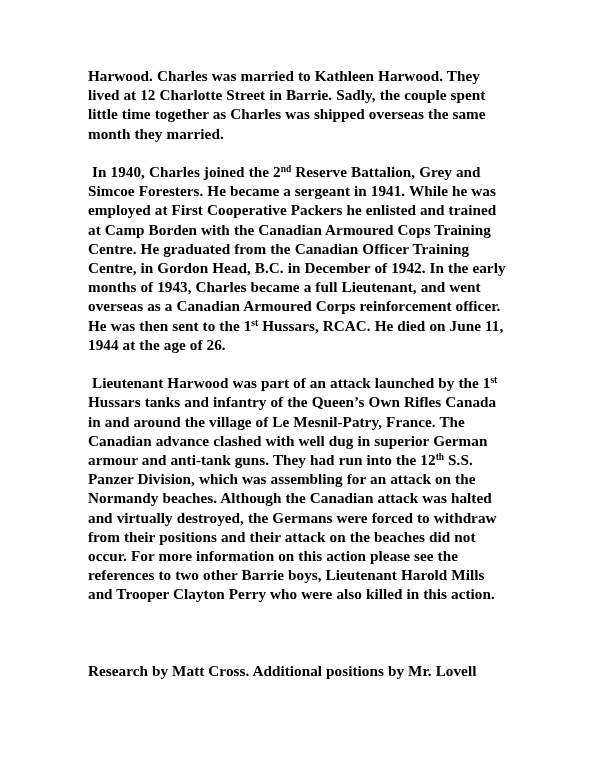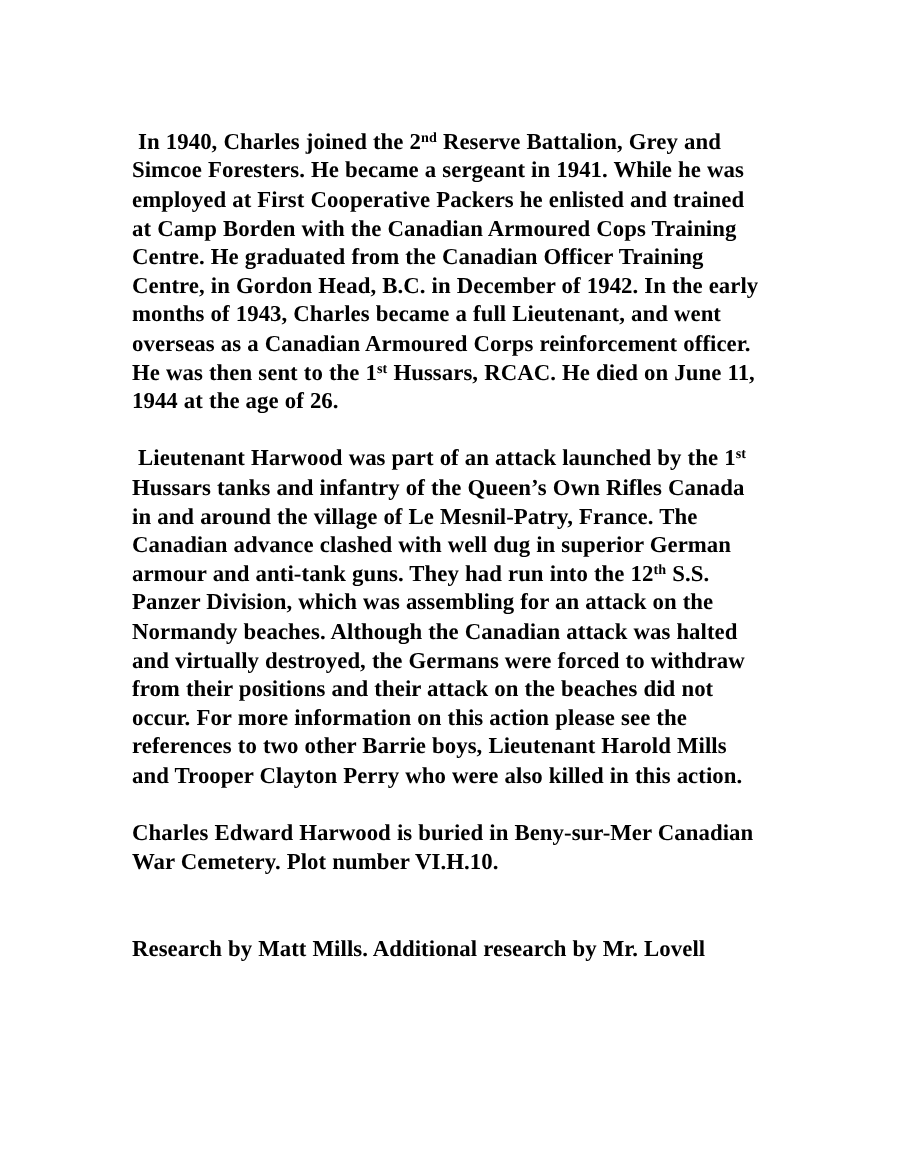--- a/index.html
+++ b/index.html
@@ -52,27 +52,27 @@
     font-weight: bold;
     text-align: center;
   }
 </style>
 </head>
 <body>
 
 <div class="page">
   <div class="text-column">
 
+    <p class="para">Harwood. Charles was married to Kathleen Harwood. They lived at 12 Charlotte Street in Barrie. Sadly, the couple spent little time together as Charles was shipped overseas the same month they married.</p>
     <div class="gap-1"></div>
 
     <p class="para"> In 1940, Charles joined the 2<sup>nd</sup> Reserve Battalion, Grey and Simcoe Foresters. He became a sergeant in 1941. While he was employed at First Cooperative Packers he enlisted and trained at Camp Borden with the Canadian Armoured Cops Training Centre. He graduated from the Canadian Officer Training Centre, in Gordon Head, B.C. in December of 1942. In the early months of 1943, Charles became a full Lieutenant, and went overseas as a Canadian Armoured Corps reinforcement officer. He was then sent to the 1<sup>st</sup> Hussars, RCAC. He died on June 11, 1944 at the age of 26.</p>
     <div class="gap-1"></div>
 
     <p class="para"> Lieutenant Harwood was part of an attack launched by the 1<sup>st</sup> Hussars tanks and infantry of the Queen’s Own Rifles Canada in and around the village of Le Mesnil-Patry, France. The Canadian advance clashed with well dug in superior German armour and anti-tank guns. They had run into the 12<sup>th</sup> S.S. Panzer Division, which was assembling for an attack on the Normandy beaches. Although the Canadian attack was halted and virtually destroyed, the Germans were forced to withdraw from their positions and their attack on the beaches did not occur. For more information on this action please see the references to two other Barrie boys, Lieutenant Harold Mills and Trooper Clayton Perry who were also killed in this action.</p>
     <div class="gap-1"></div>
 
-    <p class="para">Charles Edward Harwood is buried in Beny-sur-Mer Canadian War Cemetery. Plot number VI.H.10.</p>
     <div class="gap-2"></div>
 
-    <p class="para">Research by Matt Mills. Additional research by Mr. Lovell</p>
+    <p class="para">Research by Matt Cross. Additional positions by Mr. Lovell</p>
 
   </div>
 </div>
 
 </body></html>

